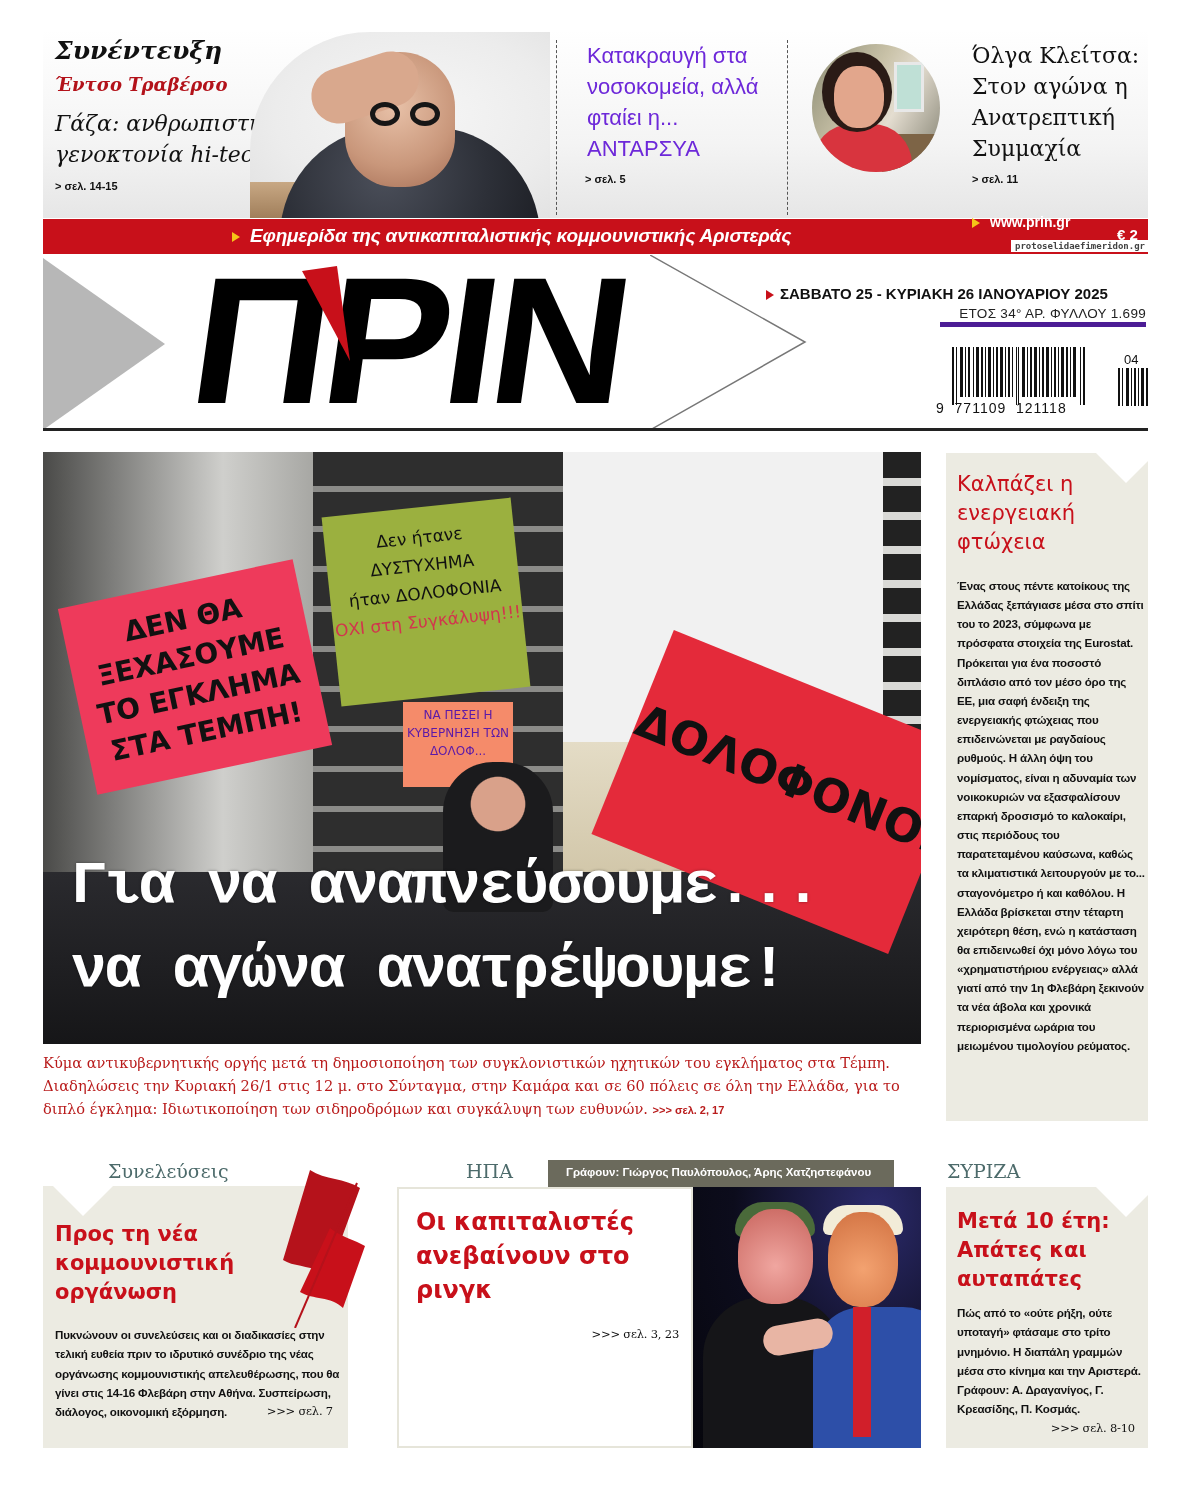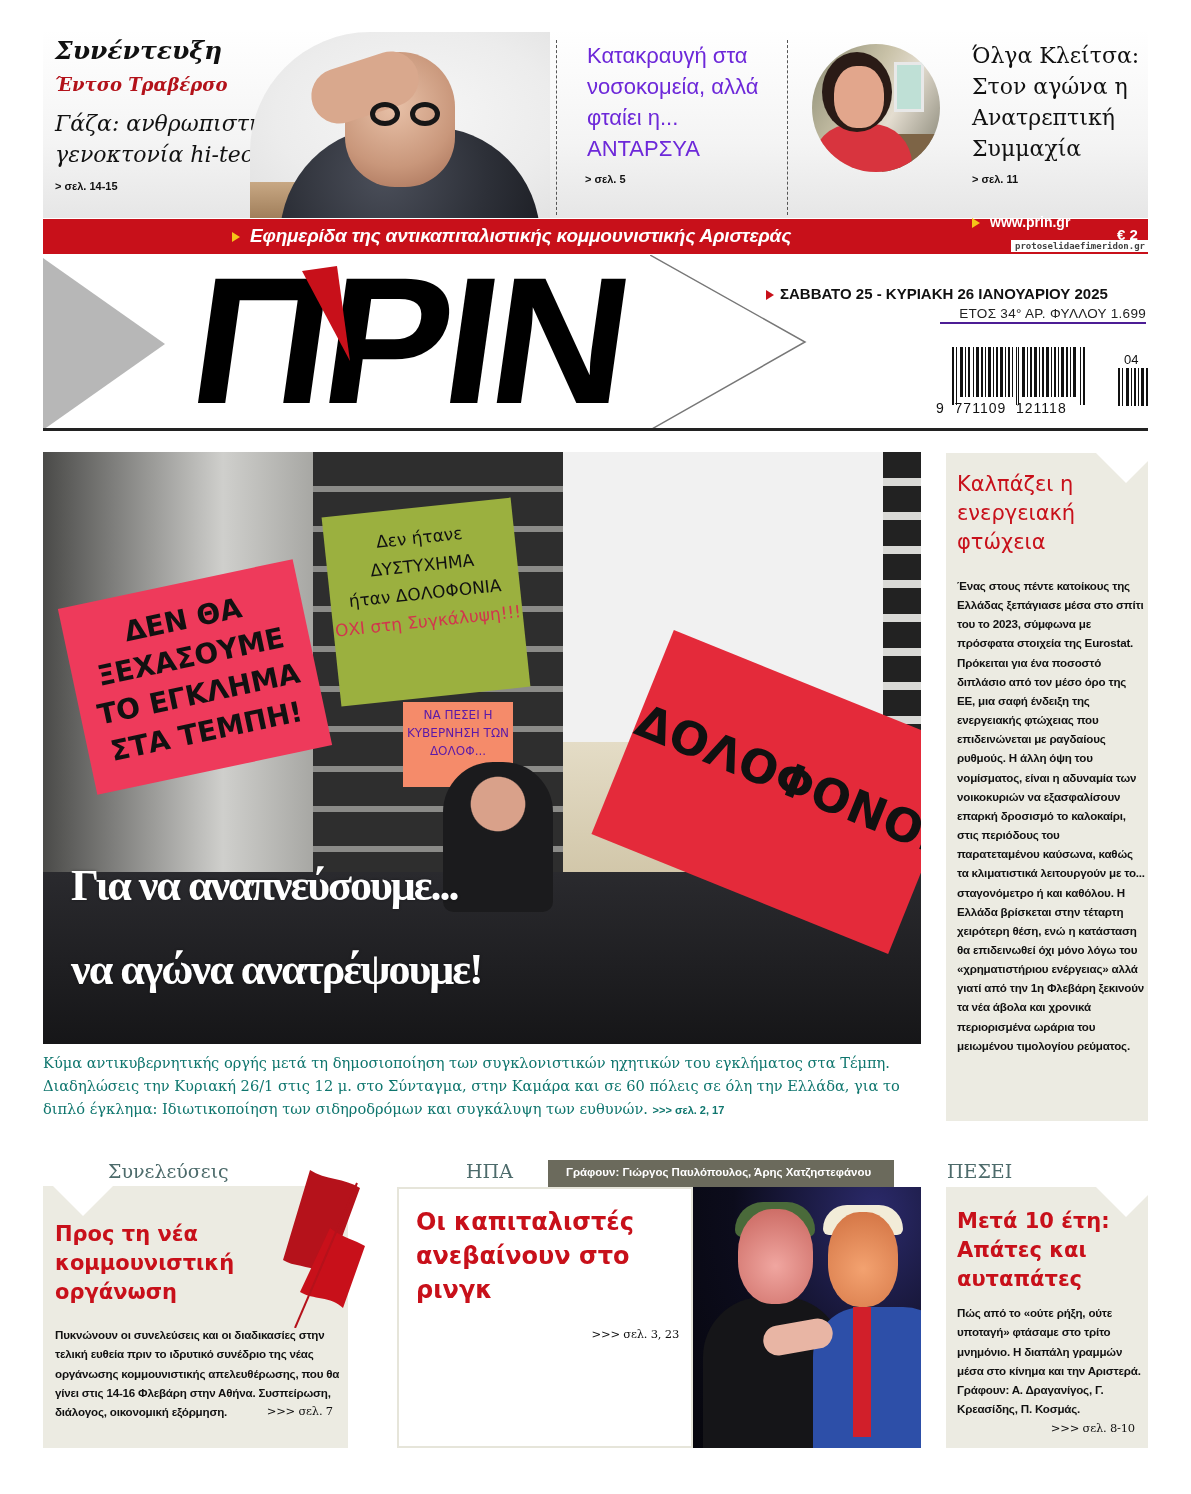--- a/index.html
+++ b/index.html
@@ -53,21 +53,21 @@
   .tagline-web { left: 972px; top: 214px; font-weight: bold; font-size: 14px; color: #fff; }
   .tagline-price { left: 1117px; top: 226px; font-weight: bold; font-size: 15px; color: #fff; }
   .watermark { left: 1011px; top: 240px; background: #ffffff; padding: 1px 4px; font-family: "DejaVu Sans Mono", monospace; font-size: 9px; font-weight: bold; color: #444; }
   .mast-gray-arrow { left: 43px; top: 258px; width: 0; height: 0; border-top: 86px solid transparent; border-bottom: 86px solid transparent; border-left: 122px solid #b7b7b7; }
   .mast-chevron { left: 650px; top: 255px; width: 160px; height: 175px; }
   .mast-rule { left: 43px; top: 428px; width: 1105px; height: 3px; background: #222; }
   .logo-text { left: 205px; top: 262px; font-family: "Liberation Sans", sans-serif; font-weight: bold; font-size: 190px; line-height: 165px; letter-spacing: -6px; color: #000; transform: skewX(-8deg) scaleY(0.95); transform-origin: left top; }
 
   .date-line { left: 766px; top: 285px; font-family: Liberation Sans, sans-serif; font-weight: bold; font-size: 15px; color: #111; }
   .tri-red { display: inline-block; width: 0; height: 0; border-top: 5px solid transparent; border-bottom: 5px solid transparent; border-left: 8px solid #c8101a; margin-right: 6px; vertical-align: middle; }
-  .issue-line { left: 940px; top: 306px; width: 206px; text-align: right; font-size: 13.5px; color: #222; border-bottom: 2px solid #4c1d95; padding-bottom: 1px; letter-spacing: 0.3px; }
+  .issue-line { left: 940px; top: 306px; width: 206px; text-align: right; font-size: 13.5px; color: #222; border-bottom: 5px solid #4c1d95; padding-bottom: 1px; letter-spacing: 0.3px; }
 
   .barcode { left: 950px; top: 347px; width: 140px; height: 58px; }
   .barcode-addon { left: 1118px; top: 368px; width: 30px; height: 38px; }
   .barcode-digits { left: 936px; top: 400px; font-size: 14px; color: #111; letter-spacing: 1px; }
   .barcode-addon-num { left: 1124px; top: 352px; font-size: 13px; color: #111; }
 
   
   .main-photo { left: 43px; top: 452px; width: 878px; height: 592px; overflow: hidden;
     background: linear-gradient(180deg, #5a5a58 0%, #7a7a78 30%, #6d6a66 55%, #2b2a2c 75%, #1e1d20 100%); }
   .bld-left { position: absolute; left: 0; top: 0; width: 300px; height: 460px; background: linear-gradient(90deg, #4a4a48, #cfcfcc 60%, #9a9a96); }
@@ -76,24 +76,24 @@
   .bld-right { position: absolute; left: 840px; top: 0; width: 40px; height: 380px; background: repeating-linear-gradient(180deg, #222 0 26px, #d9d9d6 26px 34px); }
   .bld-cream { position: absolute; left: 520px; top: 290px; width: 320px; height: 180px; background: linear-gradient(180deg, #e4dcc6, #cbbf9f); }
   .crowd { position: absolute; left: 0; top: 420px; width: 878px; height: 180px; background: linear-gradient(180deg, #2a2a2e, #151517); }
   .sign { position: absolute; font-family: "DejaVu Sans", sans-serif; font-weight: bold; color: #111; text-align: center; }
   .sign-pink { left: 32px; top: 130px; width: 240px; height: 190px; background: #ee3a5b; transform: rotate(-12deg); font-size: 28px; line-height: 38px; padding-top: 18px; }
   .sign-green { left: 288px; top: 55px; width: 190px; height: 190px; background: #9bb03f; transform: rotate(-6deg); font-size: 17px; line-height: 28px; padding-top: 16px; font-weight: normal; }
   .sign-green .red { color: #d2354d; }
   .sign-orange { left: 360px; top: 250px; width: 110px; height: 85px; background: #f58b6a; font-size: 12px; line-height: 18px; padding-top: 4px; color: #5b1aa8; font-weight: normal; }
   .sign-red { left: 578px; top: 230px; width: 320px; height: 220px; background: #e42a3a; transform: rotate(22deg); font-size: 46px; line-height: 50px; padding-top: 70px; }
   .person { position: absolute; left: 400px; top: 310px; width: 110px; height: 150px; border-radius: 50px 50px 10px 10px; background: radial-gradient(circle at 50% 28%, #d9a18a 0 22%, #1b1b1d 23%); }
-  .headline-main { position: absolute; left: 28px; top: 392px; width: 860px; font-family: Liberation Serif, serif; font-weight: bold; font-size: 44px; line-height: 84px; color: #ffffff; letter-spacing: -2px; text-shadow: 0 0 3px rgba(0,0,0,0.4); }
-
-  
-  .caption { left: 43px; top: 1051px; width: 880px; font-family: "DejaVu Serif", serif; font-size: 14.6px; line-height: 23px; color: #0f766e; }
+  .headline-main { position: absolute; left: 28px; top: 392px; width: 860px; font-family: Liberation Mono, monospace; font-weight: bold; font-size: 60px; line-height: 84px; color: #ffffff; letter-spacing: -2px; text-shadow: 0 0 3px rgba(0,0,0,0.4); }
+
+  
+  .caption { left: 43px; top: 1051px; width: 880px; font-family: "DejaVu Serif", serif; font-size: 14.6px; line-height: 23px; color: #b91c1c; }
   .caption .ref { font-family: "Liberation Sans", sans-serif; font-weight: bold; font-size: 11px; }
 
   
   .side-box { left: 946px; top: 453px; width: 202px; height: 668px; background: #ecebe2; }
   .notch { position: absolute; width: 0; height: 0; border-left: 30px solid transparent; border-right: 30px solid transparent; border-top: 30px solid #ffffff; }
   .side-box .notch { right: -8px; top: 0; }
   .side-title { left: 957px; top: 470px; width: 185px; font-family: "DejaVu Sans", sans-serif; font-weight: normal; font-size: 21px; line-height: 29px; color: #c8101a; }
   .side-body { left: 957px; top: 576px; width: 188px; font-family: "Liberation Sans", sans-serif; font-weight: bold; font-size: 11.6px; line-height: 19.15px; color: #111; letter-spacing: -0.2px; }
 
   
@@ -305,21 +305,21 @@
   <div class="musk-body"></div>
   <div class="musk-hair"></div>
   <div class="musk-head"></div>
   <div class="trump-body"></div>
   <div class="tie"></div>
   <div class="trump-hair"></div>
   <div class="trump-head"></div>
   <div class="hand"></div>
 </div>
 
-<div class="abs section-label lab-syriza">ΠΕΣΕΙ</div>
+<div class="abs section-label lab-syriza">ΣΥΡΙΖΑ</div>
 <div class="abs box3">
     <div class="notch"></div>
   </div>
 <div class="abs box3-title">Μετά 10 έτη: Απάτες και αυταπάτες</div>
 <div class="abs box3-body">
   <span>Πώς από το «ούτε ρήξη, ούτε υποταγή» φτάσαμε στο τρίτο μνημόνιο. Η διαπάλη γραμμών μέσα στο κίνημα και την Αριστερά. Γράφουν: Α. Δραγανίγος, Γ. Κρεασίδης, Π. Κοσμάς.</span>
   <span class="box-ref">&gt;&gt;&gt; σελ. 8-10</span>
 </div>
 
 </body></html>

